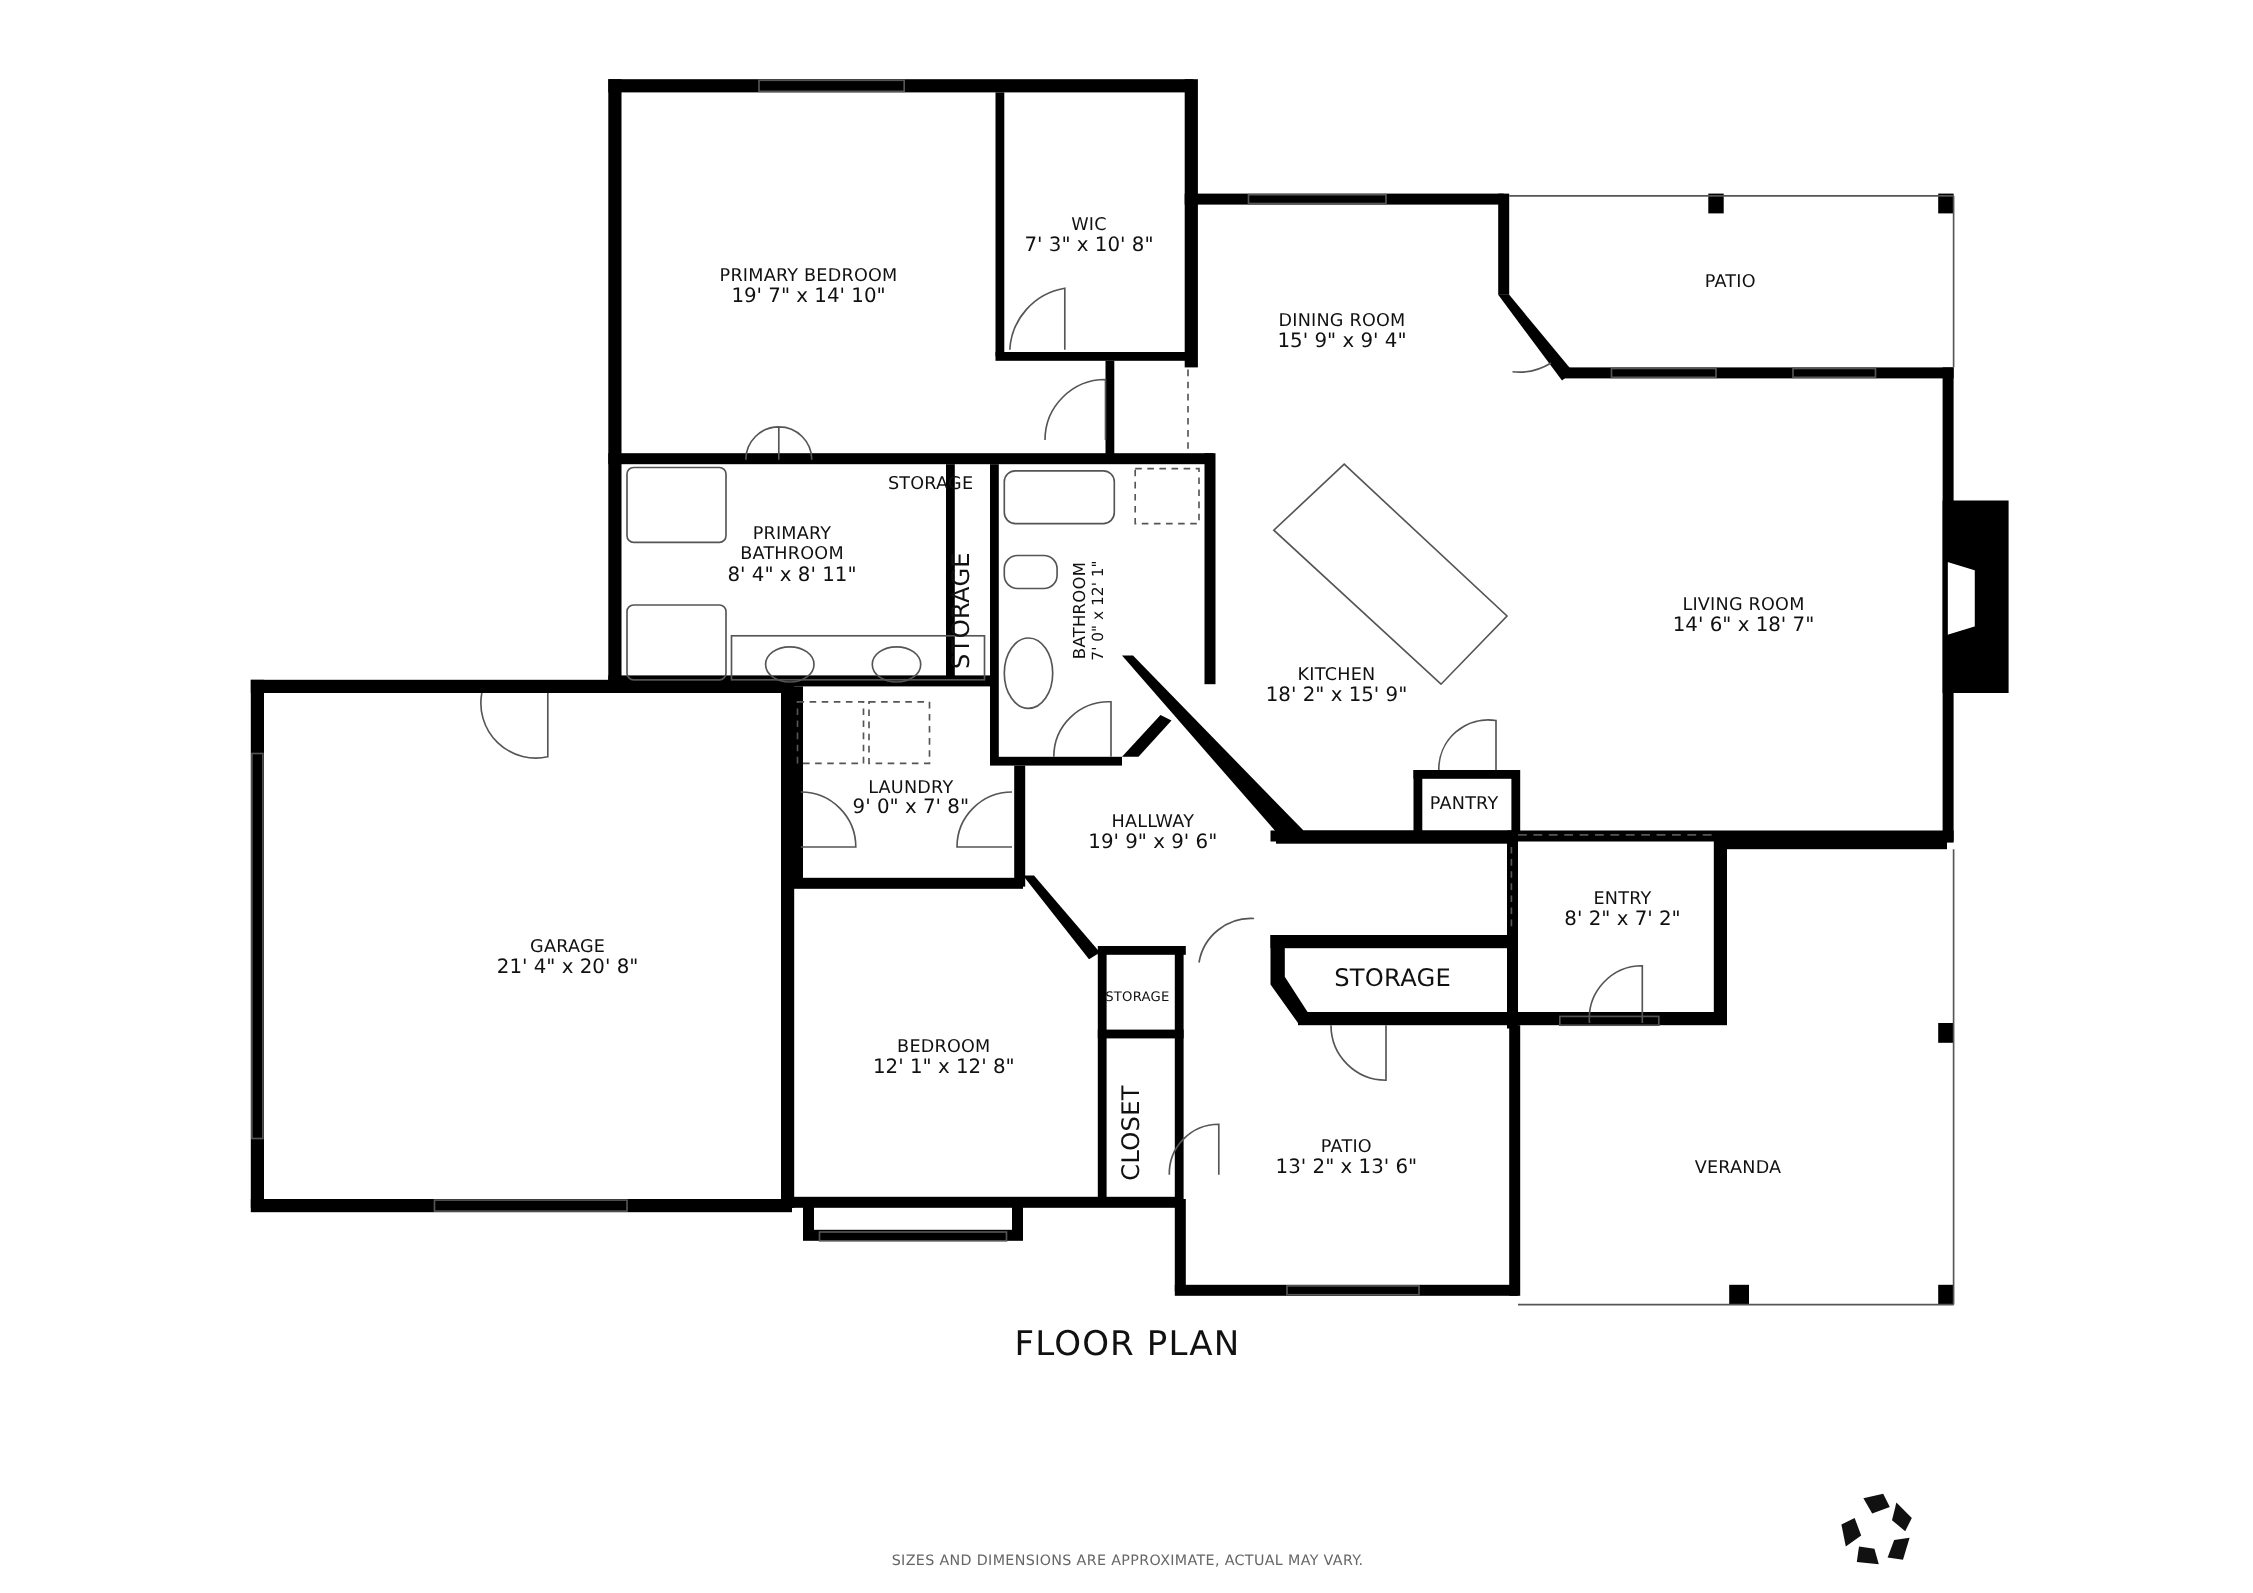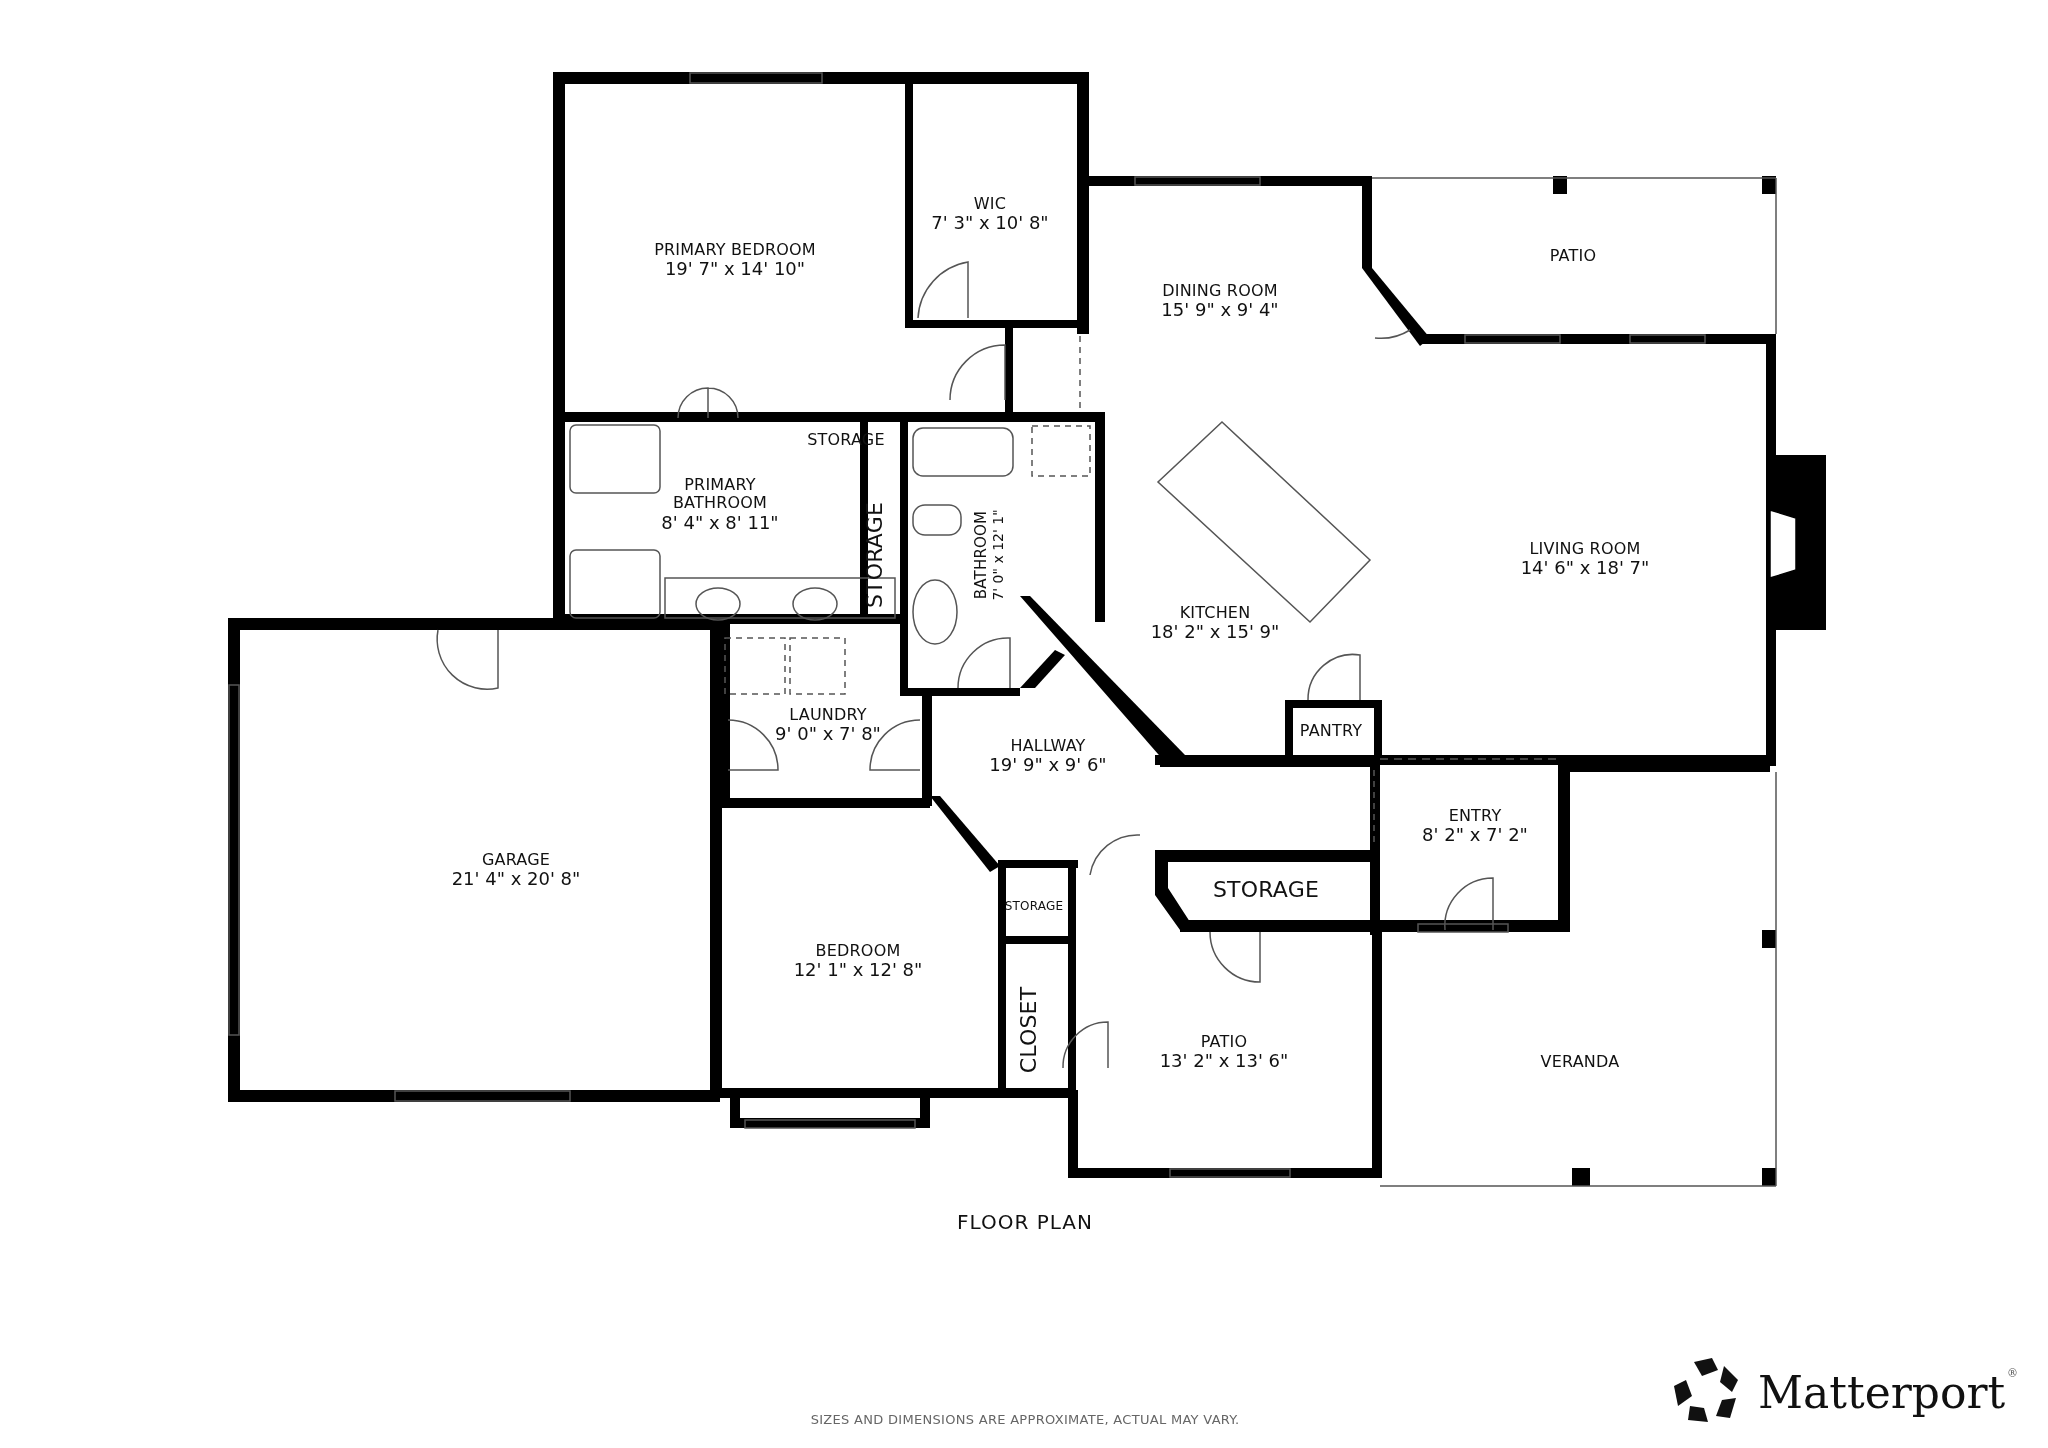--- a/index.html
+++ b/index.html
@@ -8,21 +8,21 @@
   .lbl{position:absolute;text-align:center;transform:translate(-50%,-50%);white-space:nowrap;line-height:1.15;}
   .lbl .n{font-size:16px;letter-spacing:0.2px;}
   .lbl .d{font-size:18px;}
   .lbl.small .n{font-size:16px;}
   .lbl.tiny .n{font-size:12px;}
   .lbl.big .n{font-size:22px;}
   .lbl.vert{transform:translate(-50%,-50%) rotate(-90deg);}
   .lbl.vert .n{font-size:22px;}
   .lbl.vert.bath .n{font-size:15px;}
   .lbl.vert.bath .d{font-size:14px;}
-  .title{position:absolute;left:1025px;top:1222px;transform:translate(-50%,-50%);font-size:20px;letter-spacing:1px;}
+  .title{position:absolute;left:1025px;top:1222px;transform:translate(-50%,-50%);font-size:31px;letter-spacing:1px;}
   .disclaimer{position:absolute;left:1025px;top:1419px;transform:translate(-50%,-50%);font-size:13px;color:#666;letter-spacing:0.3px;}
   .brand{position:absolute;left:1672px;top:1356px;display:flex;align-items:center;gap:14px;}
   .brand .word{font-family:"DejaVu Serif","Liberation Serif",serif;font-size:44px;color:#111;}
   .brand .reg{font-size:11px;vertical-align:top;color:#555;margin-left:2px;}
 </style>
 </head>
 <body>
 
 <svg class="plan" width="2048" height="1448" viewBox="0 0 2048 1448" xmlns="http://www.w3.org/2000/svg">
   <g fill="#000" stroke="none">
@@ -237,14 +237,13 @@
 <div class="brand">
   <svg width="72" height="72" viewBox="0 0 72 72">
     <g fill="#111">
       <polygon points="22,6 40,2 46,14 30,20"></polygon>
       <polygon points="52,10 66,24 60,36 48,26"></polygon>
       <polygon points="64,42 58,62 44,60 50,44"></polygon>
       <polygon points="36,66 16,64 18,50 32,52"></polygon>
       <polygon points="6,50 2,30 14,24 20,40"></polygon>
     </g>
   </svg>
-  <span class="word"><span>Matterport</span><span class="reg">®</span></span>
 </div>
 
 </body></html>

